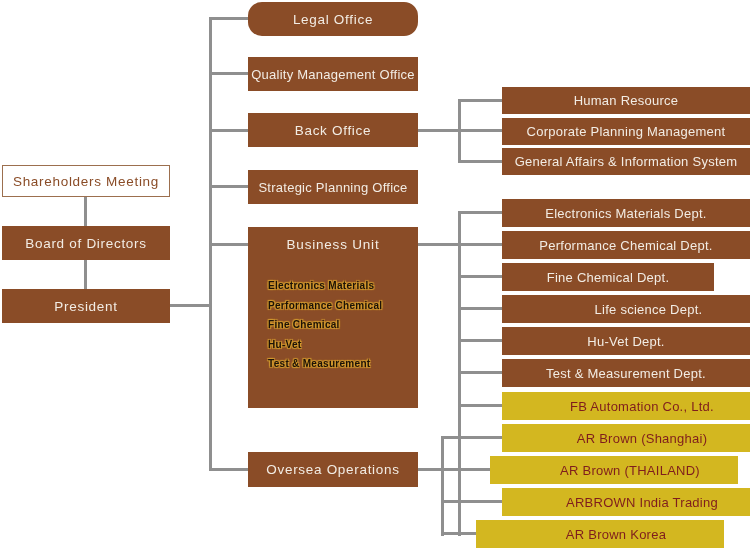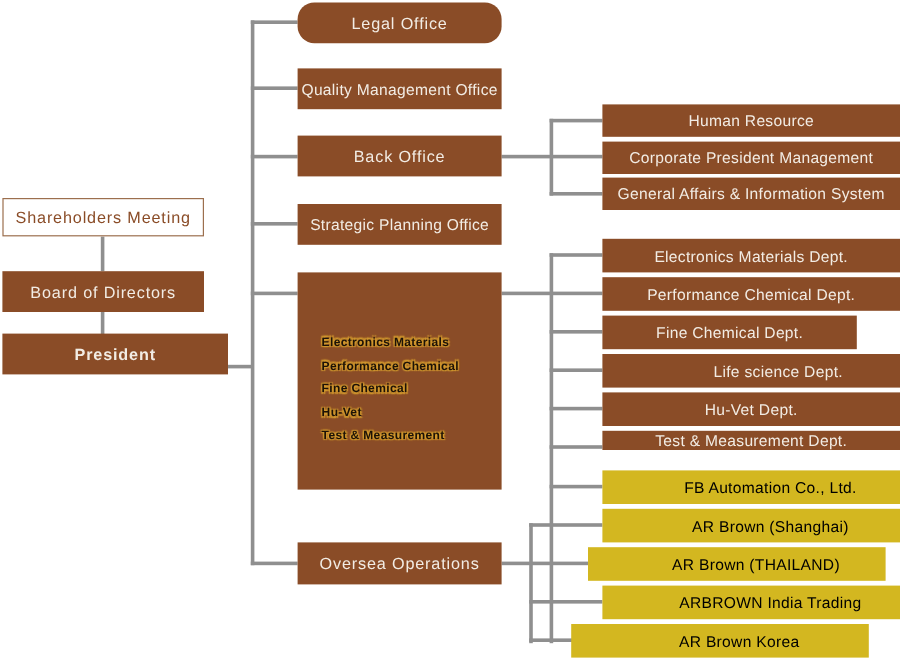--- a/index.html
+++ b/index.html
@@ -8,21 +8,21 @@
     font-family:"Liberation Sans", sans-serif; overflow:hidden;
   }
   .line { position:absolute; background:#8f8f8f; }
   .box {
     position:absolute; box-sizing:border-box;
     display:flex; align-items:center; justify-content:center;
     text-align:center; white-space:nowrap;
     font-size:13.5px; letter-spacing:0.7px;
   }
   .brown  { background:#8a4c27; color:#f2ece4; }
-  .yellow { background:#d3b720; color:#000000;padding-left:32px; }
+  .yellow { background:#d3b720; color:#7f1d1d;padding-left:32px; }
   .outline{ background:#ffffff; border:1px solid #9c6f4e; color:#8a4c27; }
   .sm { font-size:13px; letter-spacing:0.25px; }
   .bu-box { display:block; }
   .bu-title {
     padding-top:10px; text-align:center;
     font-size:13.5px; letter-spacing:0.8px; color:#f2ece4;
   }
   .bu-list {
     position:absolute; left:20px; top:49px;
     margin:0; padding:0; list-style:none; text-align:left;
@@ -65,49 +65,50 @@
   <div class="line" style="left:458px; top:404px; width:44px; height:3px;"></div>
 
   <div class="line" style="left:418px; top:468px; width:84px; height:3px;"></div>
   <div class="line" style="left:441px; top:436px; width:3px; height:100px;"></div>
   <div class="line" style="left:441px; top:436px; width:61px; height:3px;"></div>
   <div class="line" style="left:441px; top:500px; width:61px; height:3px;"></div>
   <div class="line" style="left:441px; top:532px; width:61px; height:3px;"></div>
 
   <div class="box brown" style="left:2px; top:226px; width:168px; height:34px;">Board of Directors</div>
   <div class="box outline" style="left:2px; top:165px; width:168px; height:32px;">Shareholders Meeting</div>
-  <div class="box brown" style="left:2px; top:278px; width:188px; height:34px;font-weight:bold;">President</div>
+  <div class="box brown" style="left:2px; top:289px; width:168px; height:34px;">President</div>
 
   <div class="box brown" style="left:248px; top:2px; width:170px; height:34px;border-radius:14px;">Legal Office</div>
   <div class="box brown sm" style="left:248px; top:57px; width:170px; height:34px;">Quality Management Office</div>
   <div class="box brown" style="left:248px; top:113px; width:170px; height:34px;">Back Office</div>
   <div class="box brown sm" style="left:248px; top:170px; width:170px; height:34px;">Strategic Planning Office</div>
 
   <div class="box brown bu-box" style="left:248px; top:227px; width:170px; height:181px;">
+    <div class="bu-title">Business Unit</div>
     <ul class="bu-list">
       <li>Electronics Materials</li>
       <li>Performance Chemical</li>
       <li>Fine Chemical</li>
       <li>Hu-Vet</li>
       <li>Test &amp; Measurement</li>
     </ul>
   </div>
 
   <div class="box brown" style="left:248px; top:452px; width:170px; height:35px;">Oversea Operations</div>
 
   <div class="box brown sm" style="left:502px; top:87px; width:248px; height:27px;">Human Resource</div>
-  <div class="box brown sm" style="left:502px; top:118px; width:248px; height:27px;">Corporate President Management</div>
+  <div class="box brown sm" style="left:502px; top:118px; width:248px; height:27px;">Corporate Planning Management</div>
   <div class="box brown sm" style="left:502px; top:148px; width:248px; height:27px;">General Affairs &amp; Information System</div>
 
   <div class="box brown sm" style="left:502px; top:199px; width:248px; height:28px;">Electronics Materials Dept.</div>
   <div class="box brown sm" style="left:502px; top:231px; width:248px; height:28px;">Performance Chemical Dept.</div>
   <div class="box brown sm" style="left:502px; top:263px; width:212px; height:28px;">Fine Chemical Dept.</div>
   <div class="box brown sm" style="left:502px; top:295px; width:248px; height:28px;padding-left:45px;">Life science Dept.</div>
   <div class="box brown sm" style="left:502px; top:327px; width:248px; height:28px;">Hu-Vet Dept.</div>
-  <div class="box brown sm" style="left:502px; top:359px; width:248px; height:16px;">Test &amp; Measurement Dept.</div>
+  <div class="box brown sm" style="left:502px; top:359px; width:248px; height:28px;">Test &amp; Measurement Dept.</div>
 
   <div class="box yellow sm" style="left:502px; top:392px; width:248px; height:28px;">FB Automation Co., Ltd.</div>
   <div class="box yellow sm" style="left:502px; top:424px; width:248px; height:28px;">AR Brown (Shanghai)</div>
   <div class="box yellow sm" style="left:490px; top:456px; width:248px; height:28px;">AR Brown (THAILAND)</div>
   <div class="box yellow sm" style="left:502px; top:488px; width:248px; height:28px;">ARBROWN India Trading</div>
   <div class="box yellow sm" style="left:476px; top:520px; width:248px; height:28px;">AR Brown Korea</div>
 
 </div>
 
 </body></html>

